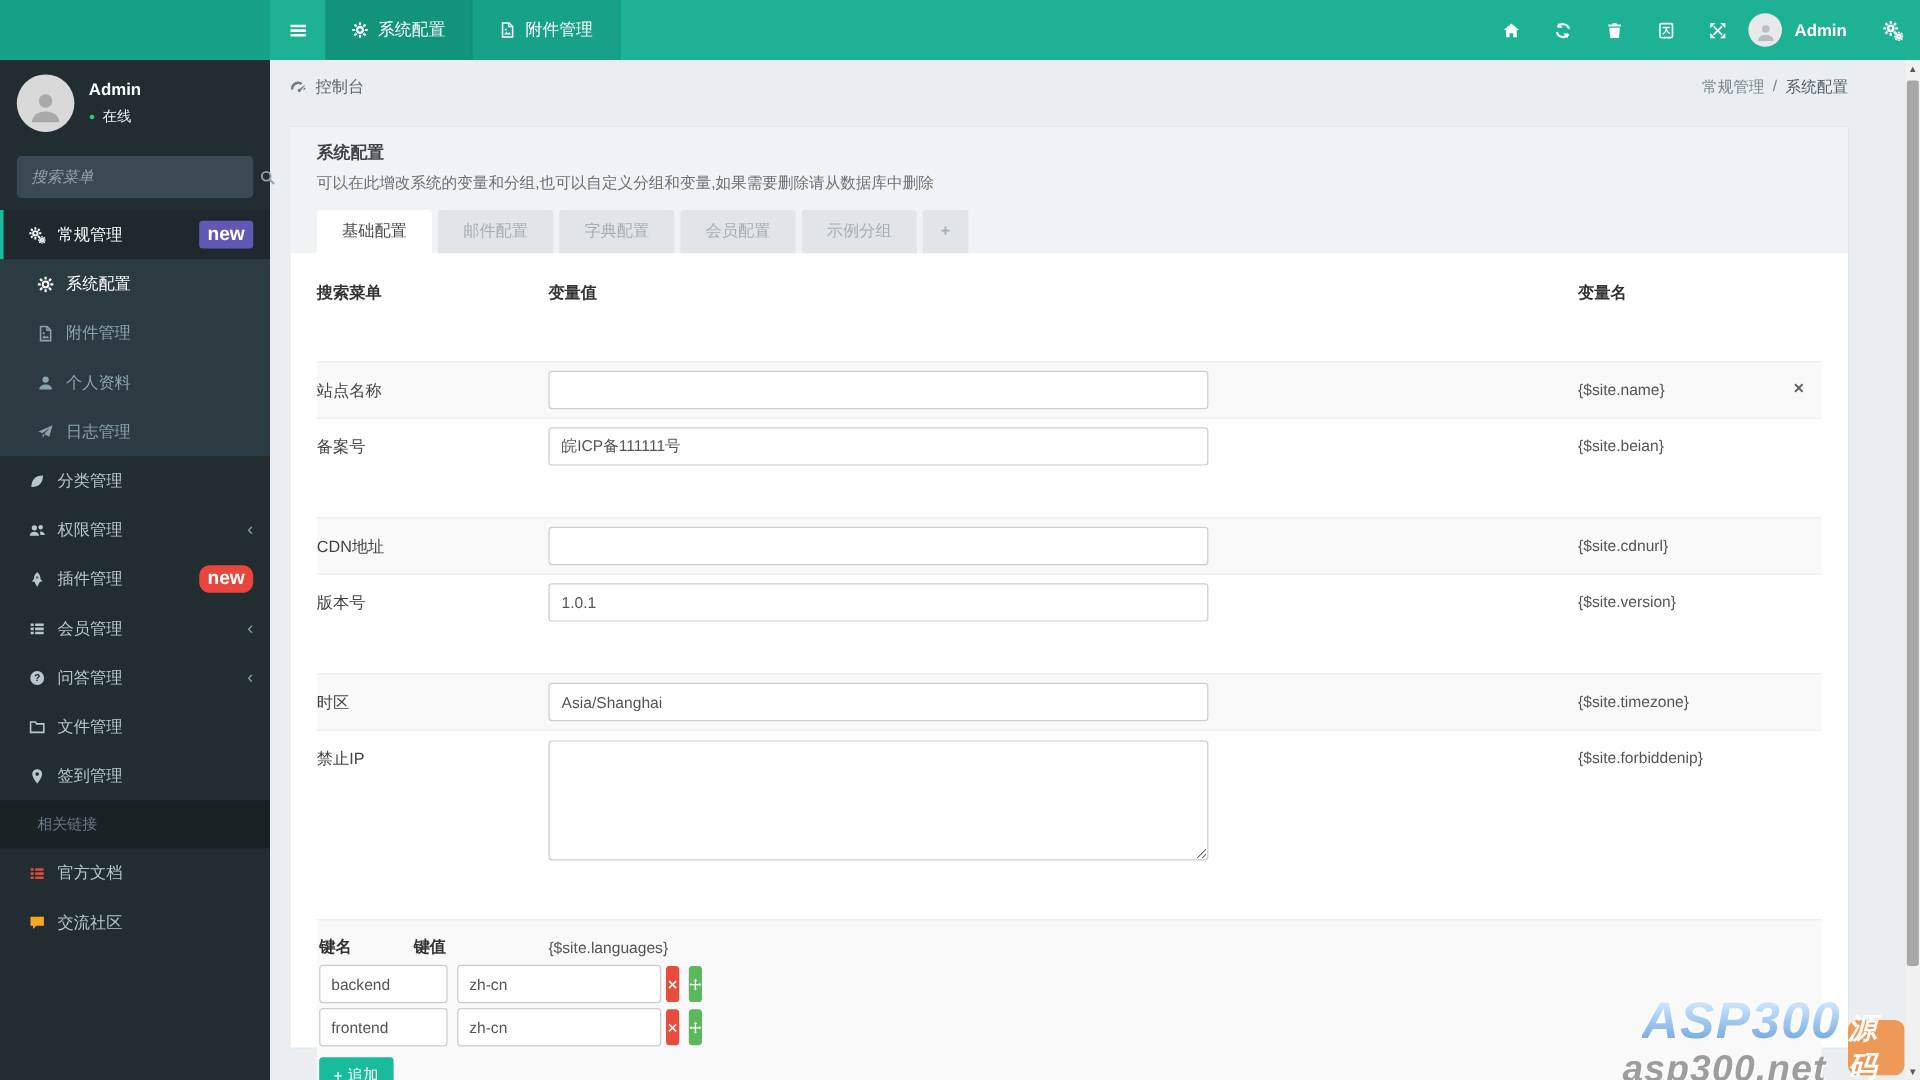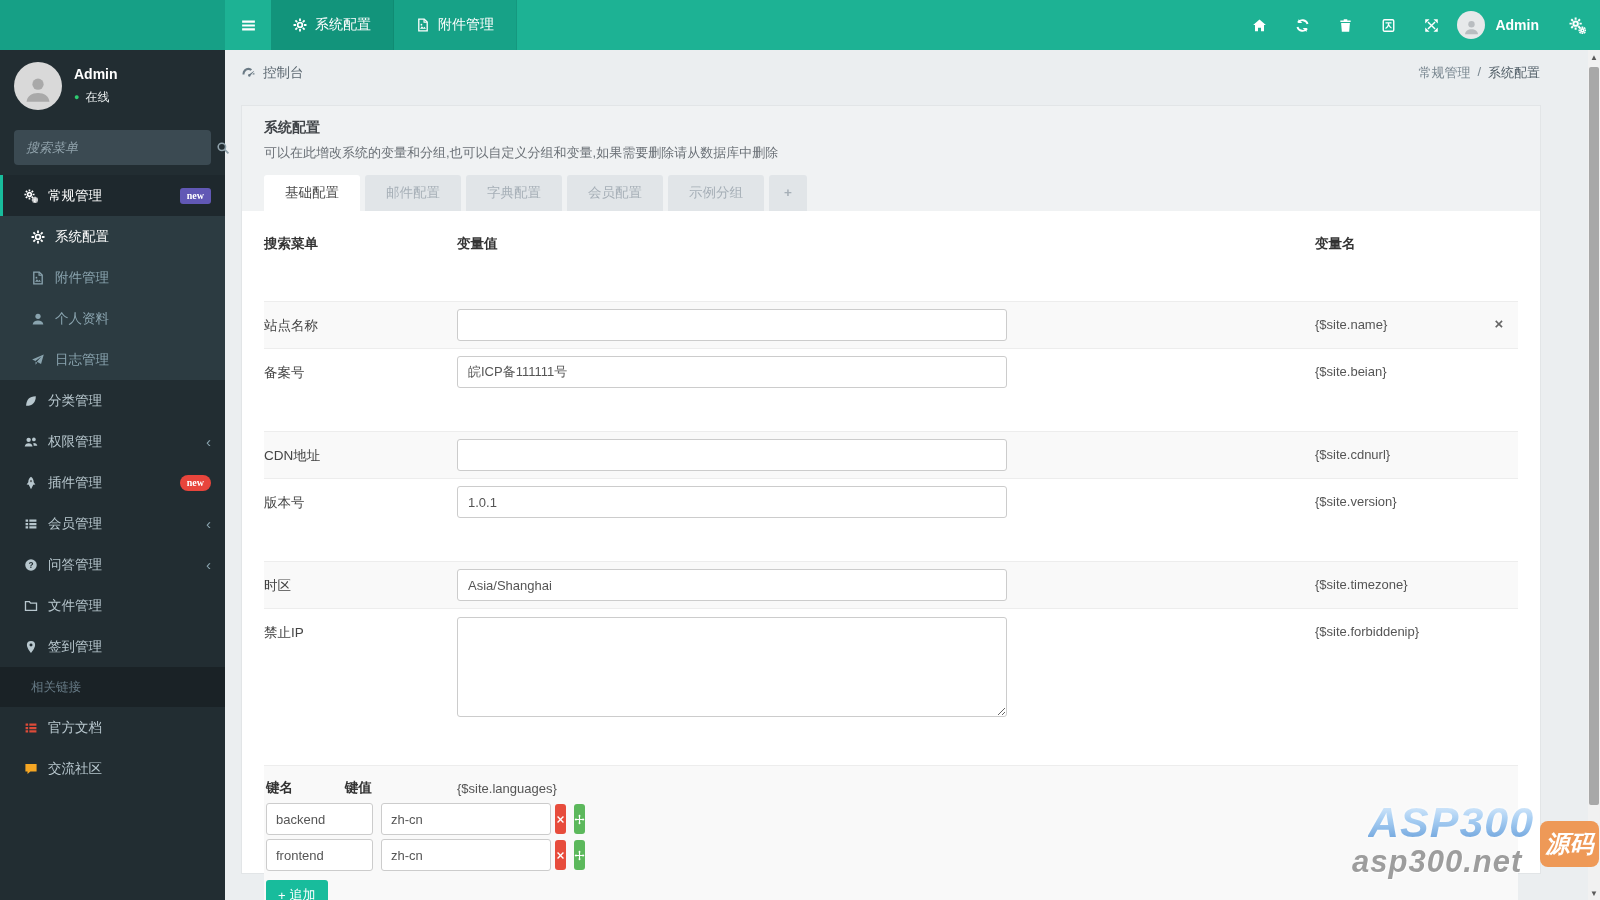--- a/index.html
+++ b/index.html
@@ -34,21 +34,21 @@
   .sidebar-search { margin:8px 14px 10px; height:35px; background:#3b4a52; border-radius:4px; display:flex; align-items:center; }
   .sidebar-search input { flex:1; background:transparent; border:none; outline:none; color:#d0d8dc; font-size:13px; padding:0 12px; font-family:inherit;font-style:italic; }
   .sidebar-search input::placeholder { color:#90a2ab; }
   .search-btn { width:34px; height:35px; border:none; background:transparent; color:#90a2ab; display:flex; align-items:center; justify-content:center; cursor:pointer; }
   .menu-item { height:41px; display:flex; align-items:center; padding:0 14px 0 24px; color:#b8c7ce; font-size:13.5px; cursor:pointer; position:relative; }
   .menu-item .ic { width:14px; height:14px; margin-right:10px; flex:none; }
   .menu-item.active-parent { background:#1e282d; color:#fff; border-left:3px solid var(--accent,#18bc9c); padding-left:21px; }
   .submenu { background:var(--submenu,#2c3b41); }
   .submenu .menu-item { padding-left:31px; color:#8aa4af; }
   .submenu .menu-item.active { color:#fff; }
-  .menu-badge { margin-left:auto; font-size:10px; font-weight:bold; color:#fff; padding:2px 7px; line-height:1.2;font-family:Liberation Serif, serif; }
+  .menu-badge { margin-left:auto; font-size:16px; font-weight:bold; color:#fff; padding:2px 7px; line-height:1.2; }
   .badge-purple { background:var(--purple,#6158b5); border-radius:3px; }
   .badge-red { background:var(--badge-red,#e8453c); border-radius:9px; }
   .menu-chevron { margin-left:auto; color:#8aa4af; font-size:15px; line-height:1; }
   .menu-header { height:40px; line-height:40px; background:var(--section,#1a2226); color:#667a85; font-size:12.5px; padding-left:31px; }
   .icon-docred { color:var(--doc-red,#dd4b39); }
   .icon-orange { color:var(--orange,#f5a623); }
 
   
   .content { position:absolute; left:225px; top:50px; width:1363px; height:613px; background:#ebeef0; }
   .breadcrumb-bar { height:45px; display:flex; align-items:center; padding:0 48px 0 16px; }
@@ -95,25 +95,25 @@
   .btn-ok { min-width:45px; height:31px; background:var(--accent,#18bc9c); border:1px solid var(--accent,#18bc9c); color:#fff; border-radius:4px; font-size:13px; cursor:pointer; font-family:inherit; padding:0 12px; }
   .btn-reset { min-width:45px; height:31px; background:#eff0f0; border:1px solid #d8d8d8; color:#555; border-radius:4px; font-size:13px; cursor:pointer; font-family:inherit; padding:0 12px; }
 
   
   .scrollbar { position:absolute; right:0; top:50px; width:12px; height:850px; background:#f1f1f1; z-index:40; }
   .sb-arrow { height:14px; display:flex; align-items:center; justify-content:center; font-size:8px; color:#5a5a5a; cursor:pointer; }
   .sb-thumb { position:absolute; top:17px; left:1px; width:10px; height:738px; background:#a8a8a8; border-radius:2px; cursor:pointer; }
   .sb-down { position:absolute; bottom:0; width:12px; }
 
   
-  .wm { position:absolute; z-index:50; pointer-events:none; }
+  .wm { position:absolute; z-index:50; pointer-events:none;margin-top:29px; }
   .wm-brand { left:1368px; top:798px; font-size:43px; font-weight:bold; font-style:italic; letter-spacing:1px;
     background:linear-gradient(180deg,#eaf5ff 0%,#a6cdf2 45%,#5f98d6 100%); -webkit-background-clip:text; background-clip:text;
     color:#8db9e6; -webkit-text-fill-color:transparent; filter:drop-shadow(0 0 2px rgba(255,255,255,.9)); }
-  .wm-badge { left:1540px; top:821px; width:59px; height:46px; background:rgba(238,148,78,.95); border-radius:8px;
+  .wm-badge { left:1540px; top:821px; width:47px; height:46px; background:rgba(238,148,78,.95); border-radius:8px;
     color:#fff; font-size:24px; font-weight:bold; font-style:italic; display:flex; align-items:center; justify-content:center; }
   .wm-site { left:1352px; top:844px; font-size:31px; font-weight:bold; font-style:italic; color:#9d9d9d; letter-spacing:1px;
     text-shadow:1px 1px 0 #fff; }
 </style>
 </head>
 <body>
 
 <div class="navbar">
   <div class="logo"></div>
   <div class="nav-left">

